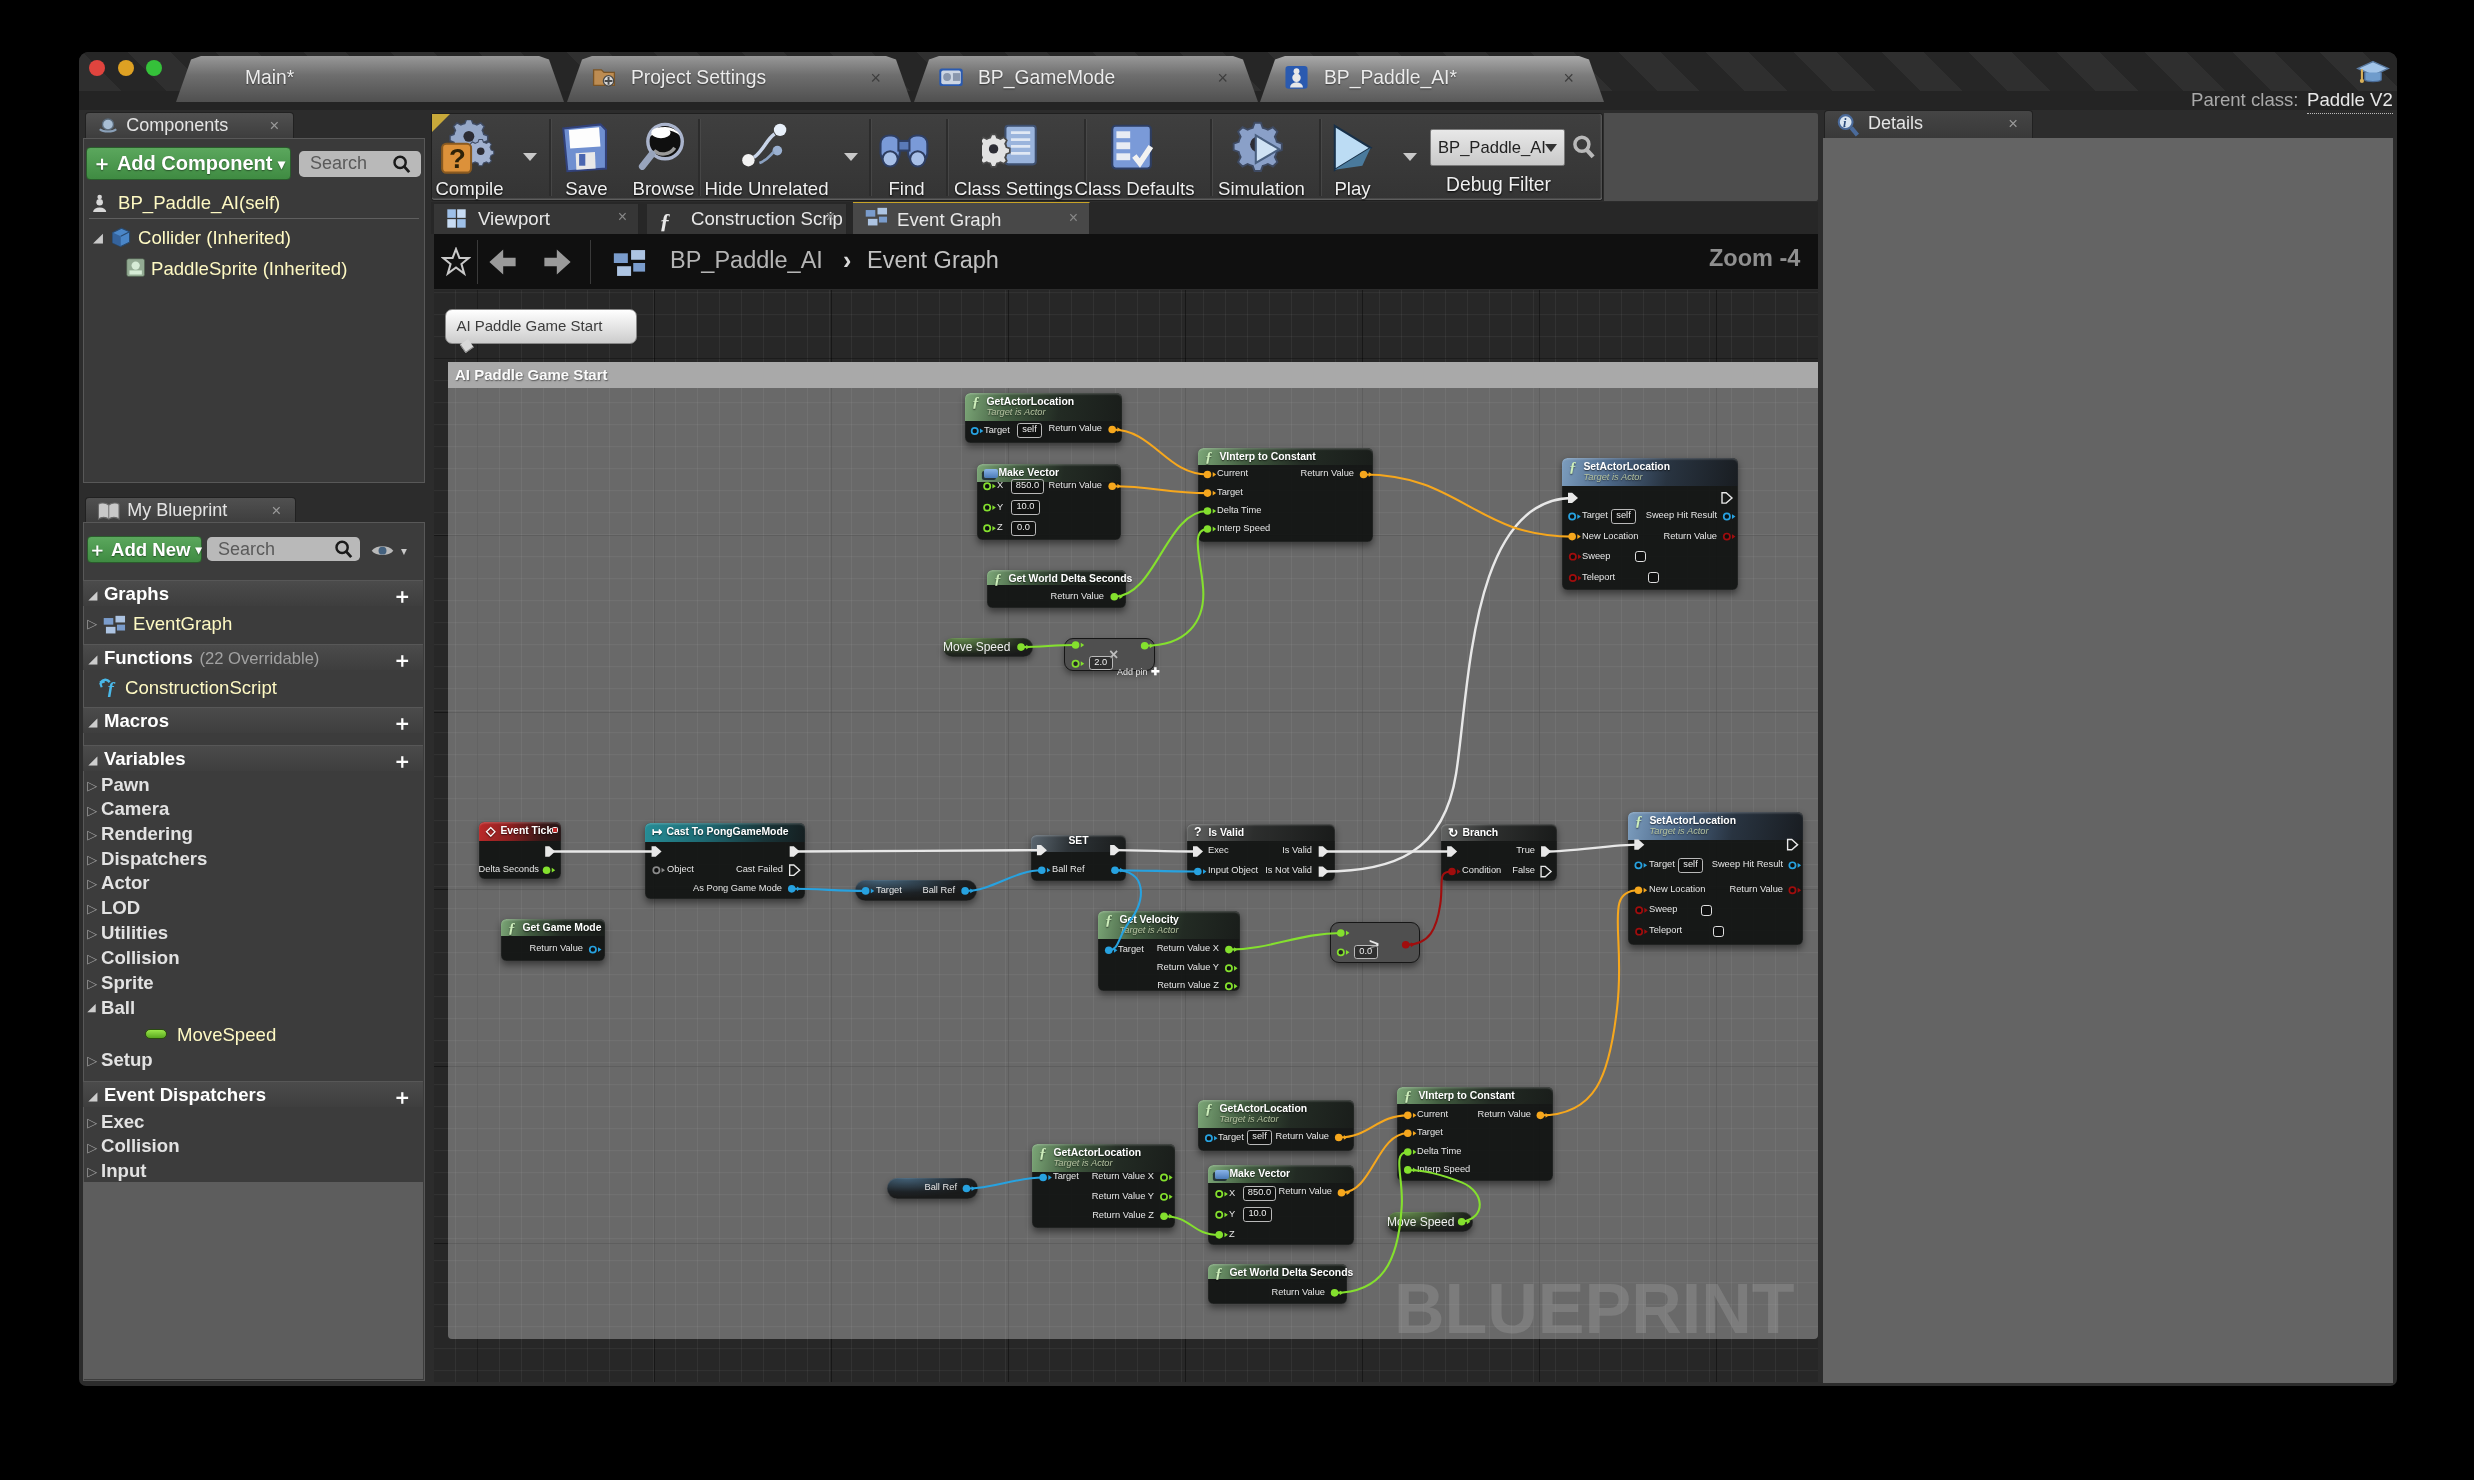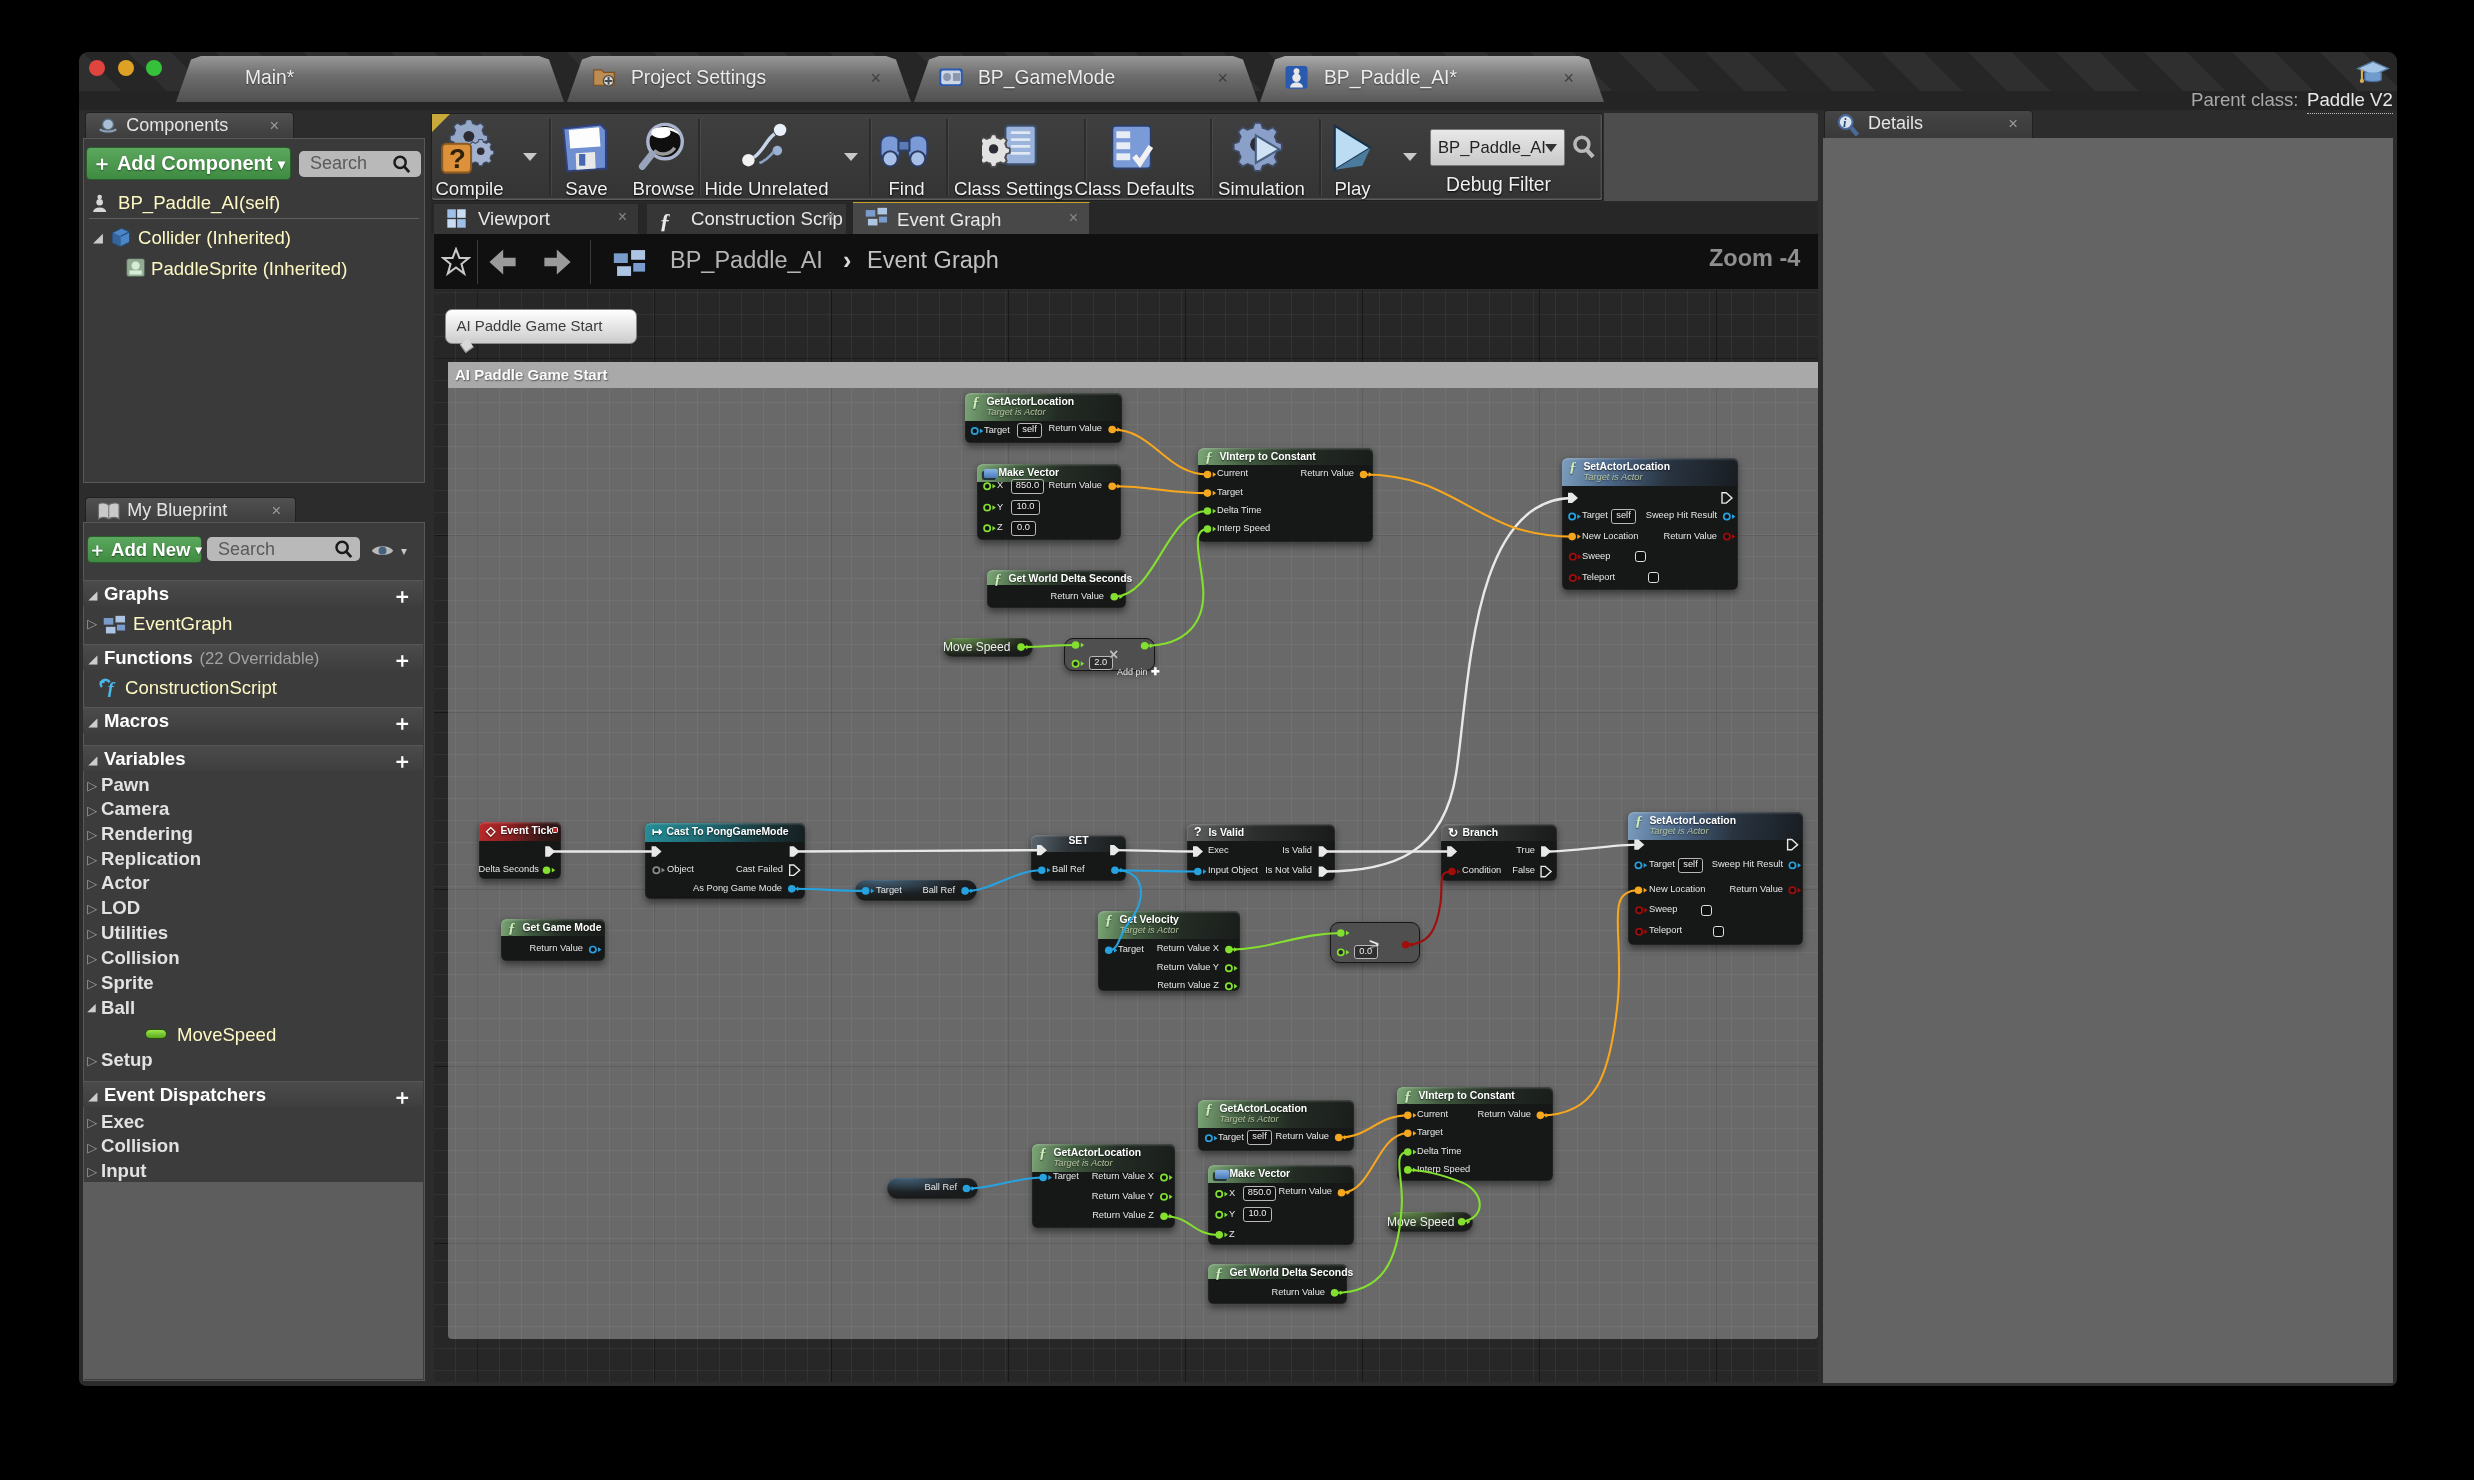--- a/index.html
+++ b/index.html
@@ -206,21 +206,21 @@
       <span style="position:absolute;left:21.4px;top:2.1px">Variables</span>
       <span class="plus">＋</span>
     </div>
 <div class="exp" style="left:8.3px;top:726px">▷</div>
 <div class="vrow" style="left:22px;top:722px">Pawn</div>
 <div class="exp" style="left:8.3px;top:751px">▷</div>
 <div class="vrow" style="left:22px;top:746px">Camera</div>
 <div class="exp" style="left:8.3px;top:775px">▷</div>
 <div class="vrow" style="left:22px;top:771px">Rendering</div>
 <div class="exp" style="left:8.3px;top:800px">▷</div>
-<div class="vrow" style="left:22px;top:796px">Replication</div>
+<div class="vrow" style="left:22px;top:796px">Dispatchers</div>
 <div class="exp" style="left:8.3px;top:824px">▷</div>
 <div class="vrow" style="left:22px;top:820px">Actor</div>
 <div class="exp" style="left:8.3px;top:849px">▷</div>
 <div class="vrow" style="left:22px;top:845px">LOD</div>
 <div class="exp" style="left:8.3px;top:874px">▷</div>
 <div class="vrow" style="left:22px;top:870px">Utilities</div>
 <div class="exp" style="left:8.3px;top:899px">▷</div>
 <div class="vrow" style="left:22px;top:895px">Collision</div>
 <div class="exp" style="left:8.3px;top:924px">▷</div>
 <div class="vrow" style="left:22px;top:920px">Sprite</div>
@@ -380,20 +380,21 @@
       <rect x="4" y="16" width="13" height="9" fill="#adc4e2"></rect>
       <rect x="19" y="13" width="11" height="8" fill="#7a9ccc"></rect>
     </svg>
 <div class="crumbtx" style="left:591px;top:195px">BP_Paddle_AI</div>
 <div class="crumbtx" style="left:764px;top:194px;font-weight:bold;font-size:25px;color:#d8d8d8">›</div>
 <div class="crumbtx" style="left:788px;top:195px;color:#c2c2c2">Event Graph</div>
 <div class="crumbtx" style="left:1630px;top:193px;font-weight:bold;color:#8f8f8f">Zoom -4</div>
 <div id="graph">
 <div id="comment"></div>
 <div id="chdr">AI Paddle Game Start</div>
+<div id="wm">BLUEPRINT</div>
 <div id="bubble">AI Paddle Game Start</div>
 <div style="position:absolute;left:28px;top:51px;width:9.7px;height:9.7px;background:#d8d8d8;border-right:1.4px solid #888;border-bottom:1.4px solid #888;transform:rotate(55deg)"></div>
 <div class="node" style="left:531px;top:103px;width:157px;height:50px">
         <div class="nhdr" style="height:28px;background-image:linear-gradient(100deg, rgba(130,175,125,0.95) 0%, rgba(72,102,70,0.88) 28%, rgba(36,45,37,0.9) 60%, rgba(26,30,27,0.92) 100%)">
           <span class="fic">ƒ</span>
           <div class="ntwrap">
             <div class="nti">GetActorLocation</div>
             <div class="nsub">Target is Actor</div>
           </div>
         </div>

